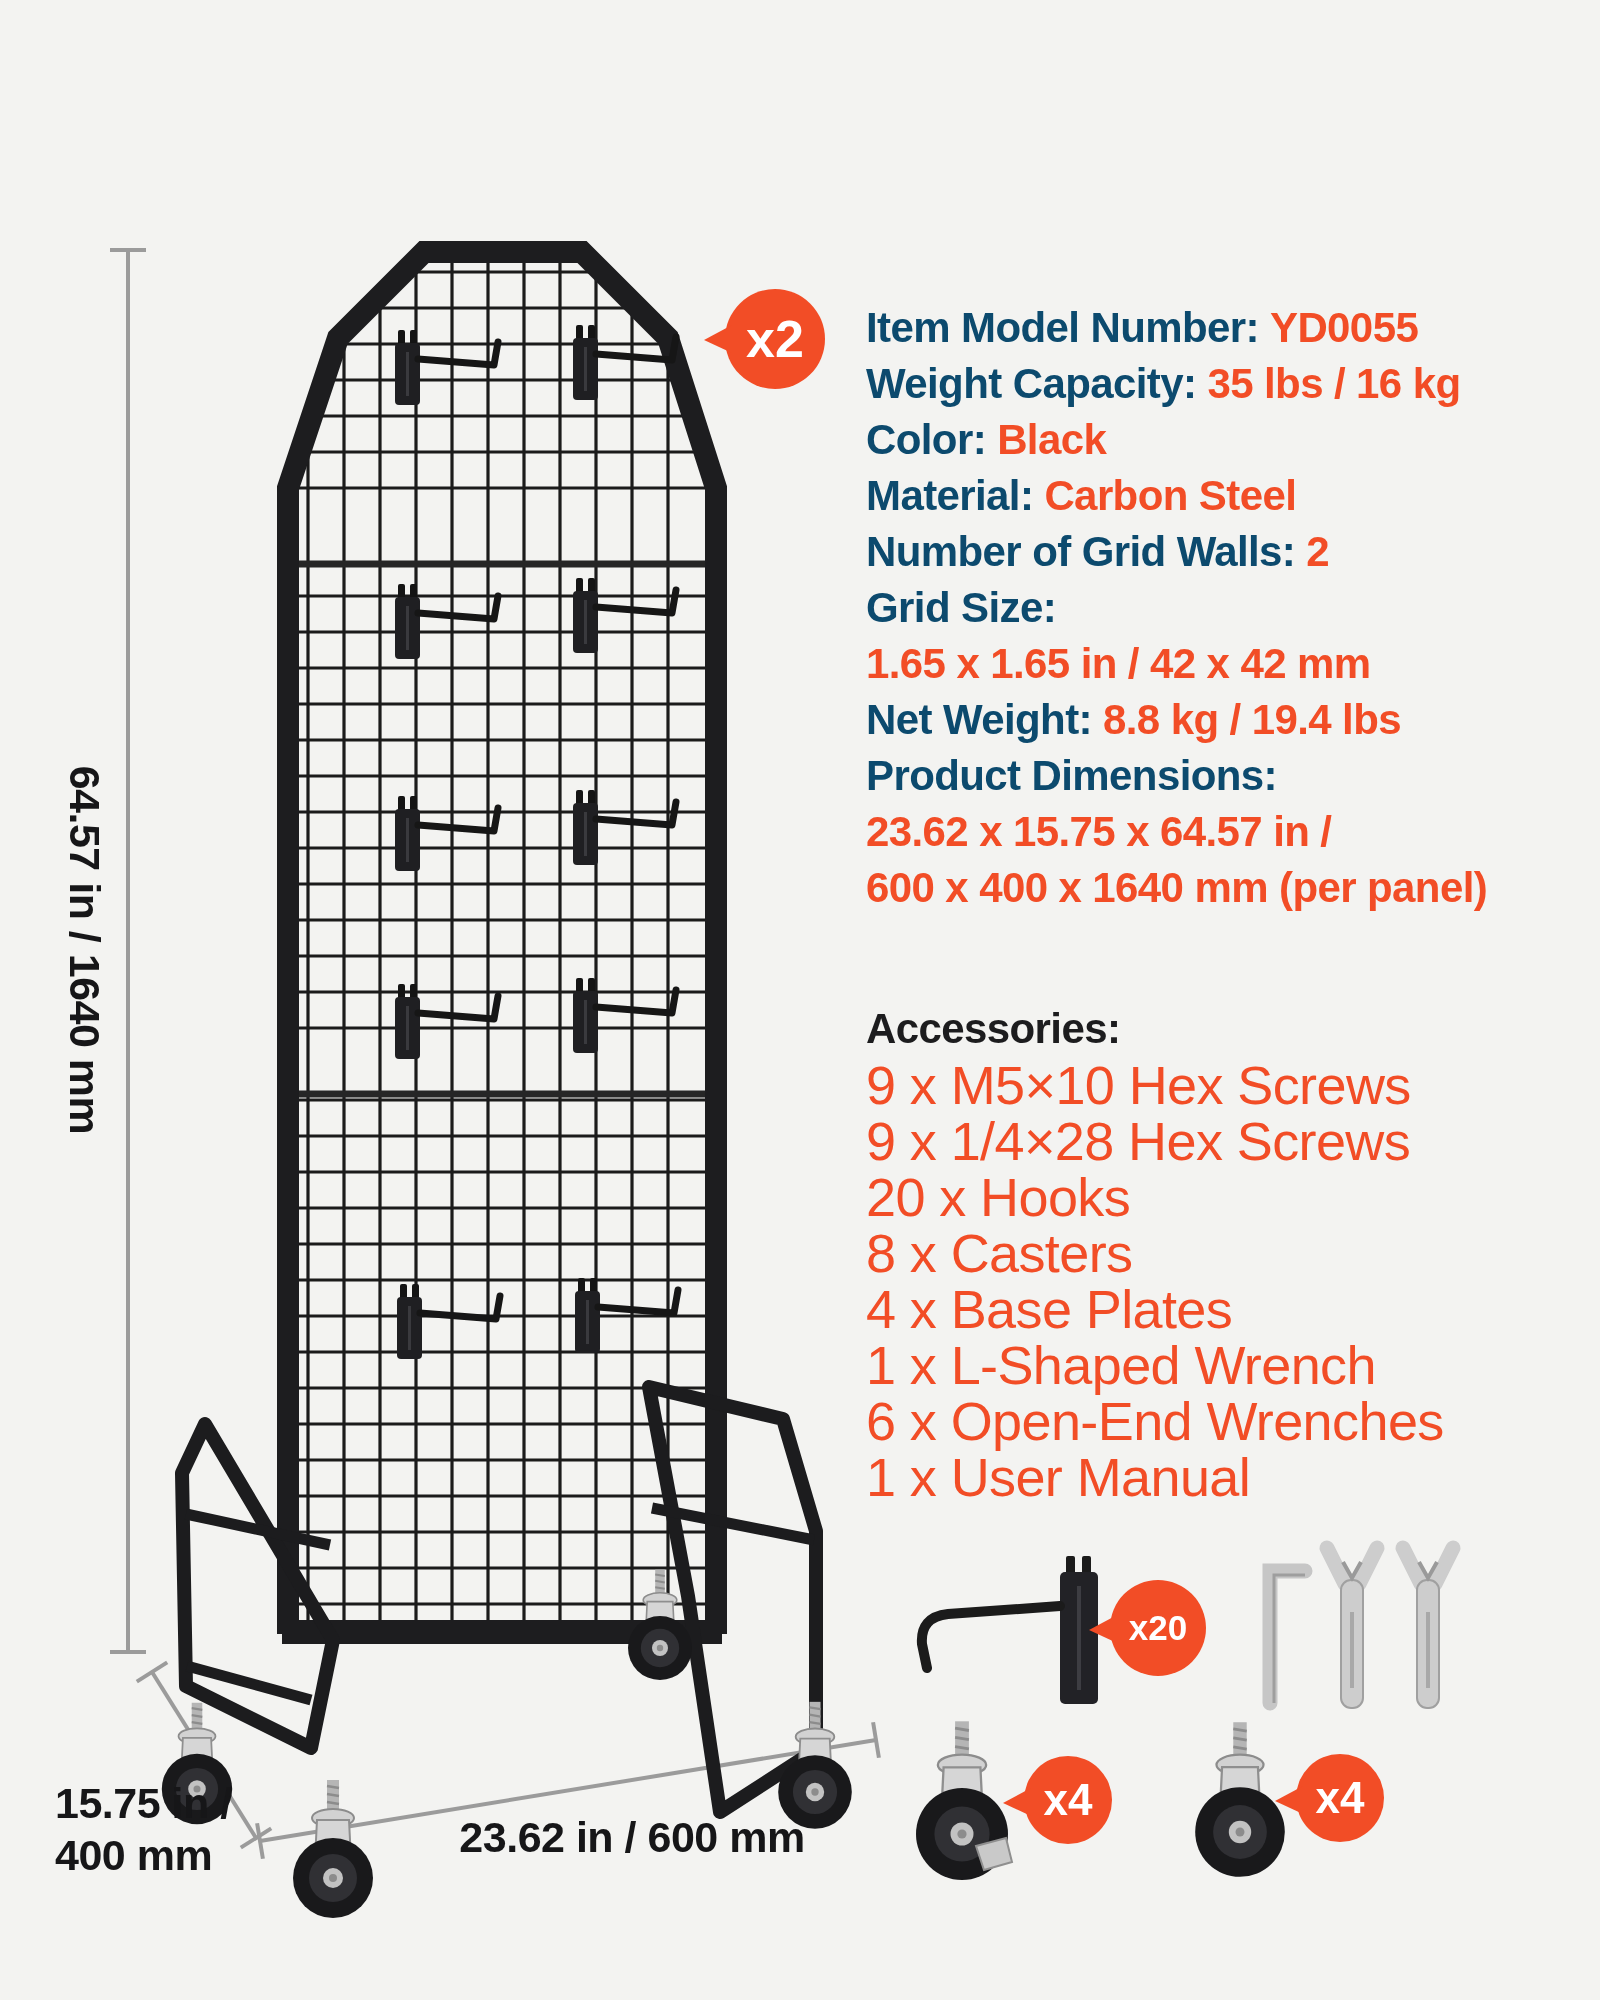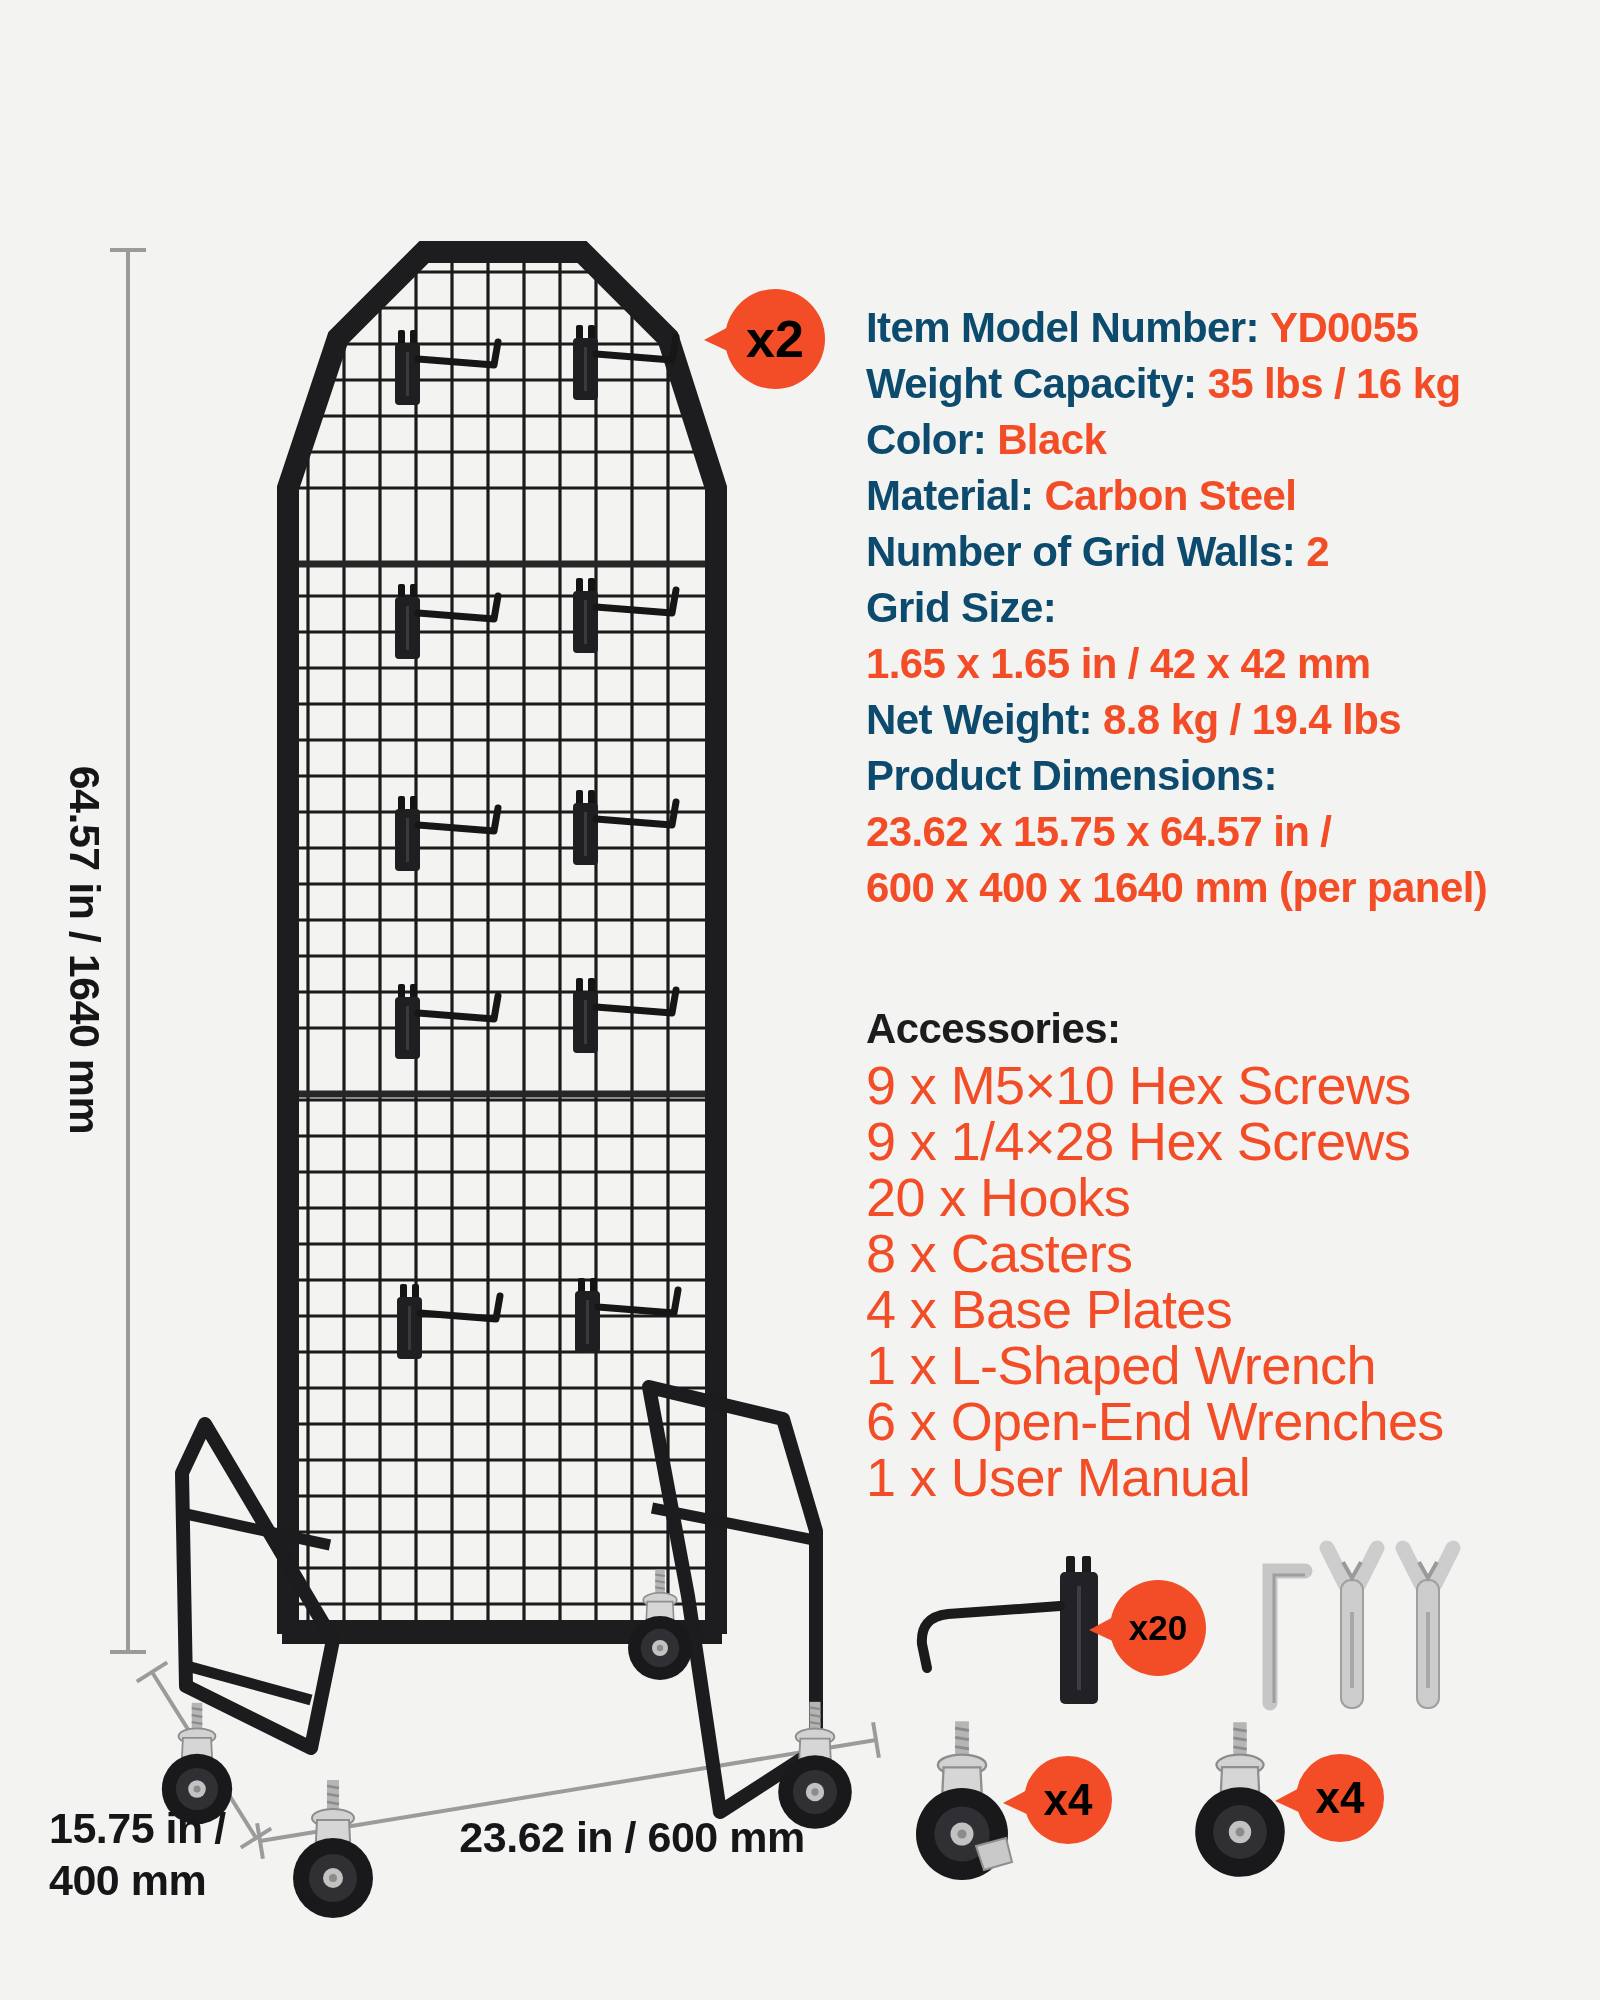--- a/index.html
+++ b/index.html
@@ -20,21 +20,21 @@
     font-weight:600;
     letter-spacing:-0.5px;
     color:#161618;
     white-space:nowrap;
     line-height:1.2;
   }
   .dim-height{
     left:84px;top:950px;
     transform:translate(-50%,-50%) rotate(90deg);
   }
-  .dim-depth{left:49px;top:1778px;margin-top:25px;}
+  .dim-depth{left:55px;top:1778px;}
   .dim-width{left:632px;top:1838px;transform:translate(-50%,-50%);}
 
   
   .spec-block{position:absolute;left:866px;top:300px;width:730px;}
   .spec-line{
     font-size:42px;line-height:56px;
     letter-spacing:-0.6px;white-space:nowrap;
   }
   .spec-label{font-weight:600;color:#0c4a6e;white-space:pre-wrap;}
   .spec-value{font-weight:700;color:var(--accent);white-space:pre-wrap;}
@@ -44,21 +44,21 @@
     font-size:54px;line-height:56px;font-weight:400;
     color:var(--accent);letter-spacing:-0.6px;white-space:nowrap;
   }
 
   
   .badge{
     position:absolute;
     background:var(--accent);
     border-radius:50%;
     display:flex;align-items:center;justify-content:center;
-    color:#000000;font-weight:700;
+    color:#ffffff;font-weight:700;
   }
   .badge::before{
     content:"";
     position:absolute;
     left:-21px;top:36%;
     border-top:15px solid transparent;
     border-bottom:13px solid transparent;
     border-right:28px solid var(--accent);
   }
   .badge-x2{left:725px;top:289px;width:100px;height:100px;font-size:52px;}

